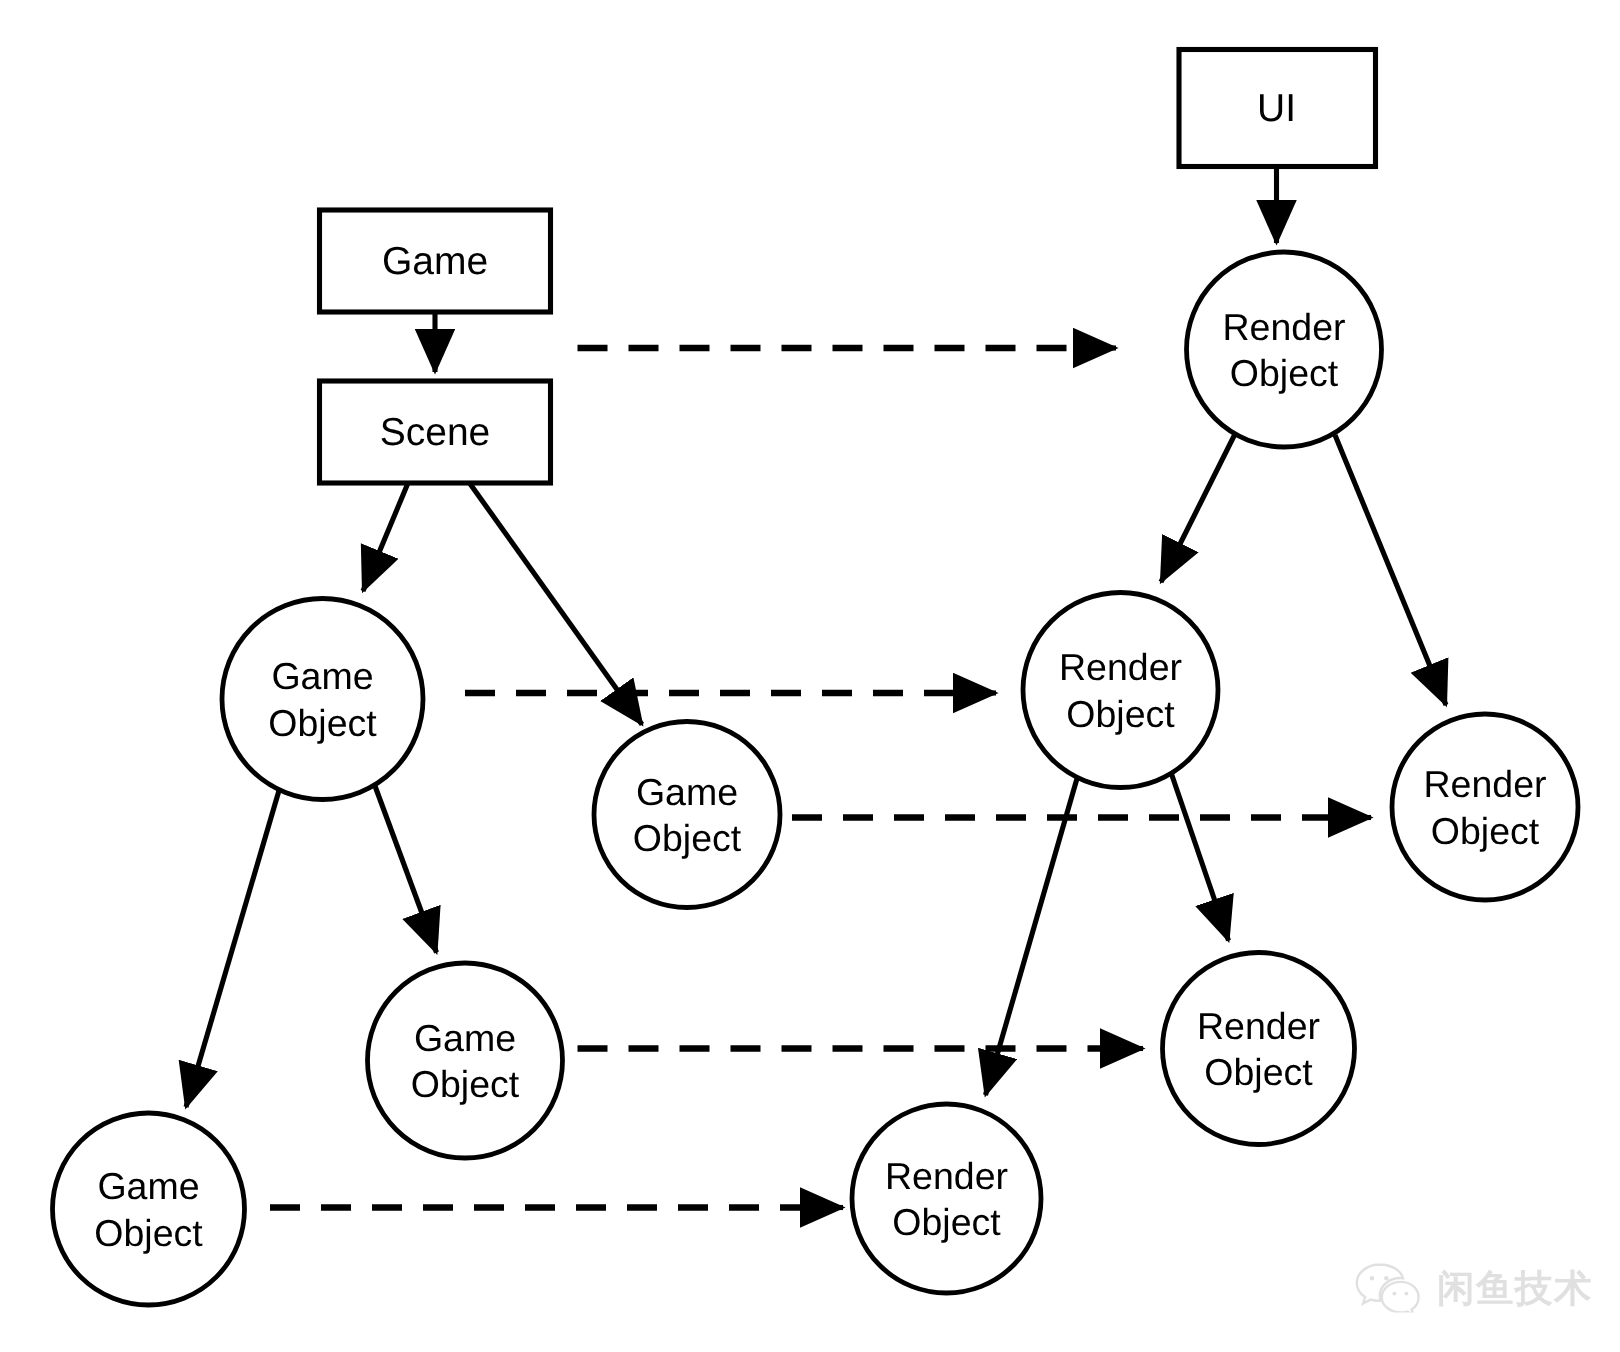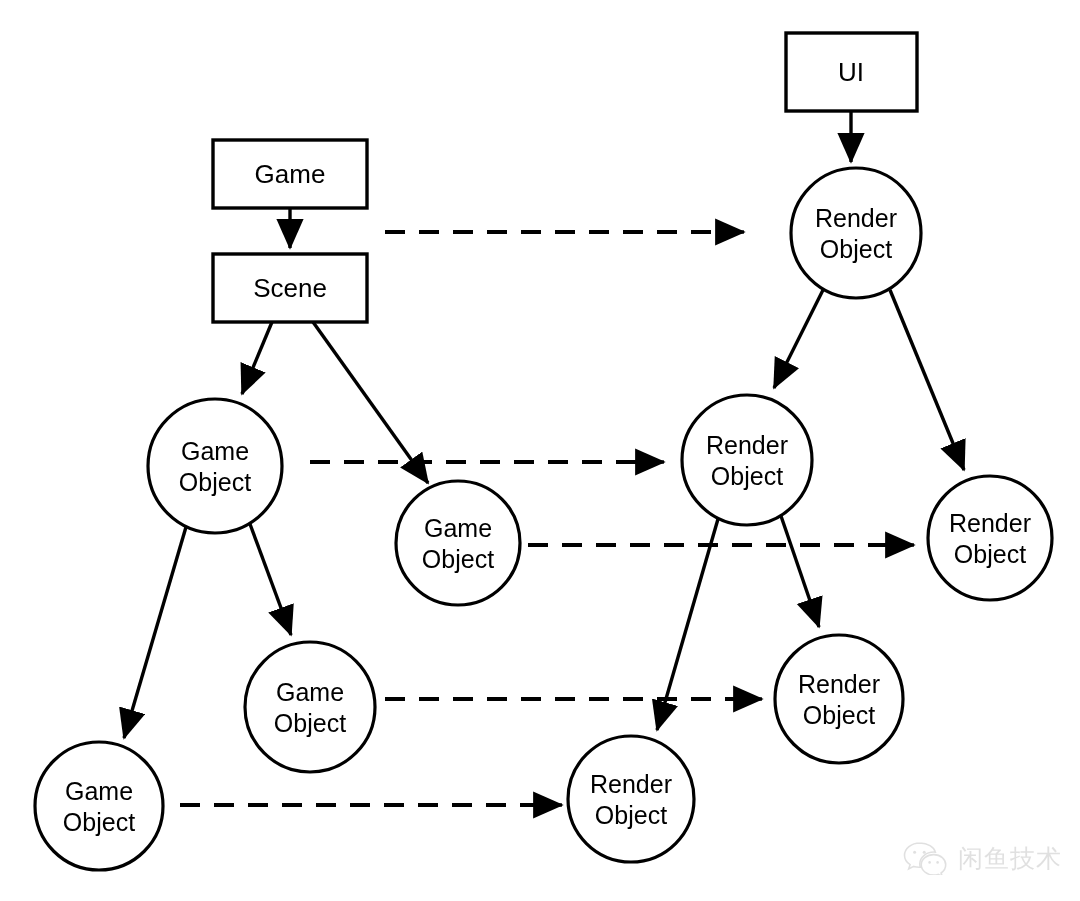--- a/index.html
+++ b/index.html
@@ -70,20 +70,21 @@
     gap: 9px;
     opacity: 0.30;
     user-select: none;
   }
   .watermark-text {
     font-family: "Liberation Sans", sans-serif;
     font-size: 25px;
     color: #9b9b9b;
     letter-spacing: 1px;
     white-space: nowrap;
+    font-weight: bold;
   }
   .watermark-icon {
     display: block;
   }
 </style>
 </head>
 <body>
 
 <div id="diagram-root">
 

